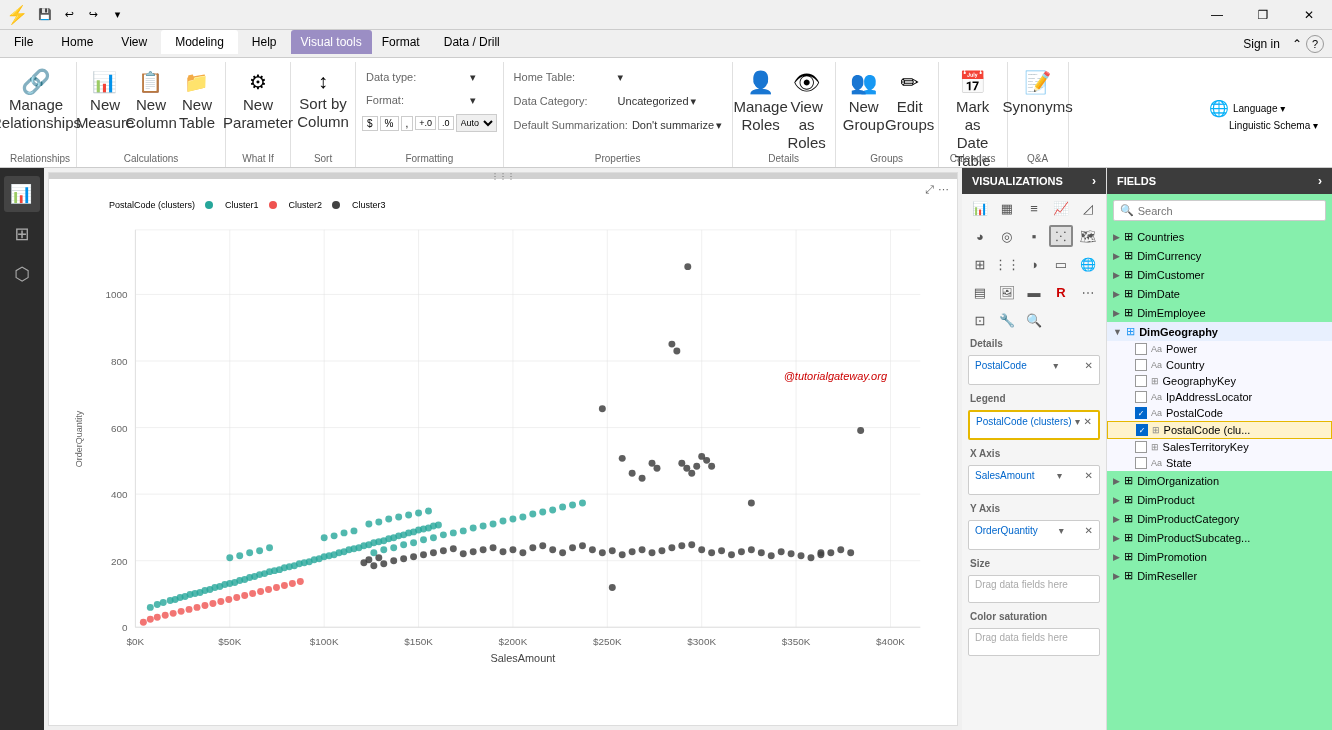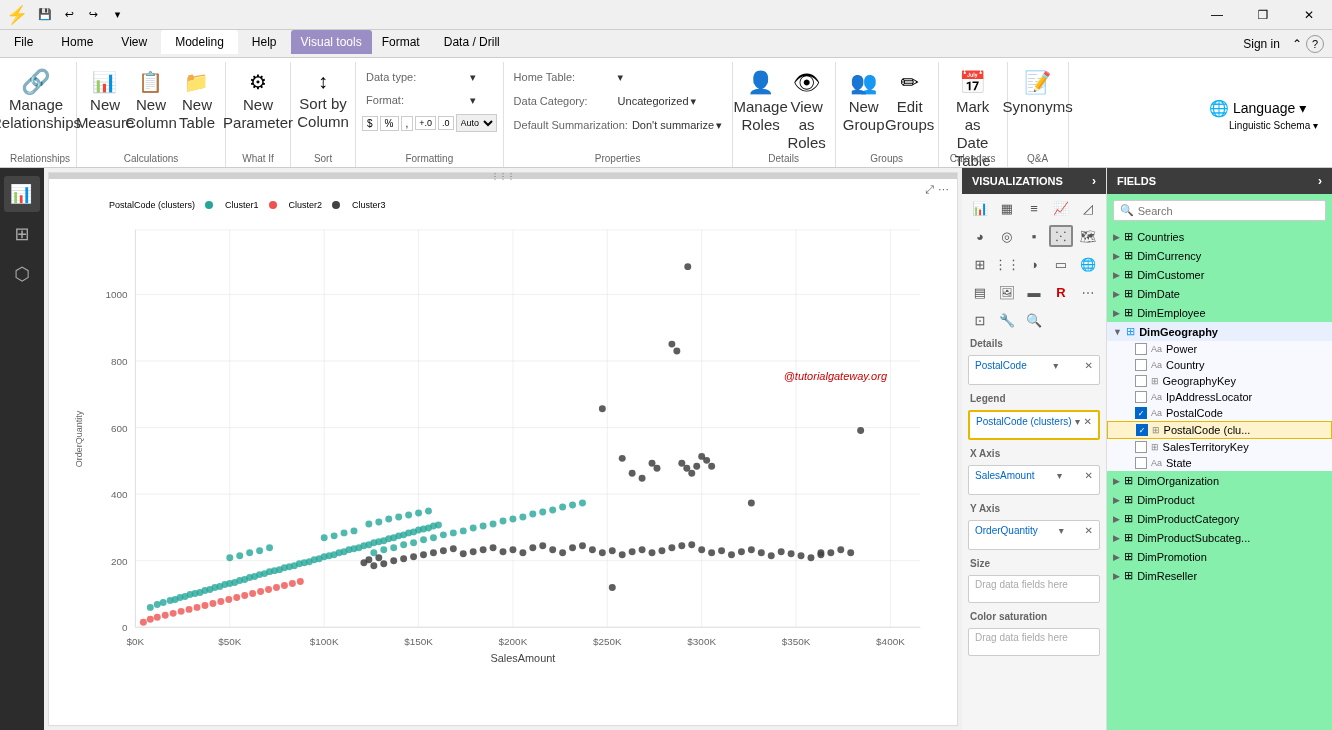--- a/index.html
+++ b/index.html
@@ -506,21 +506,21 @@
         <span class="ribbon-btn-label">Synonyms</span>
       </div>
     </div>
     <div class="ribbon-group-label">Q&amp;A</div>
   </div>
 
   <div class="ribbon-group" style="border-right:none; margin-left:auto;">
     <div class="ribbon-group-content" style="flex-direction:column; gap:2px; justify-content:center;">
       <div class="prop-row" style="height:auto;">
         <span style="font-size:16px;">🌐</span>
-        <span style="font-size:14px;text-align:center;">Language ▾</span>
+        <span style="font-size:10px;text-align:center;">Language ▾</span>
       </div>
       <div class="prop-row" style="height:auto;">
         <span style="font-size:10px; padding-left:20px;">Linguistic Schema ▾</span>
       </div>
     </div>
   </div>
 </div>
 
 <div class="main-content">
 

